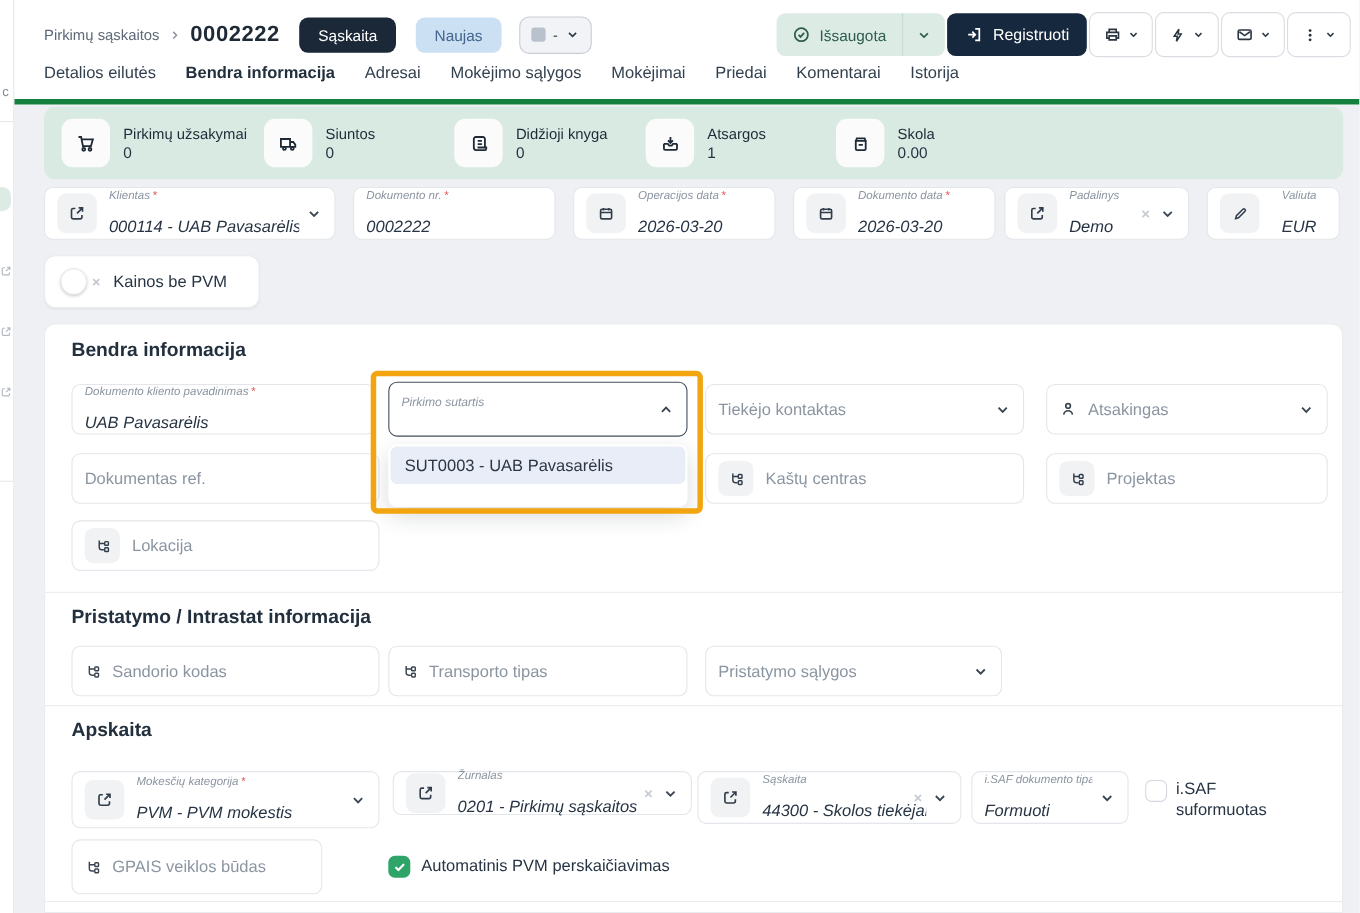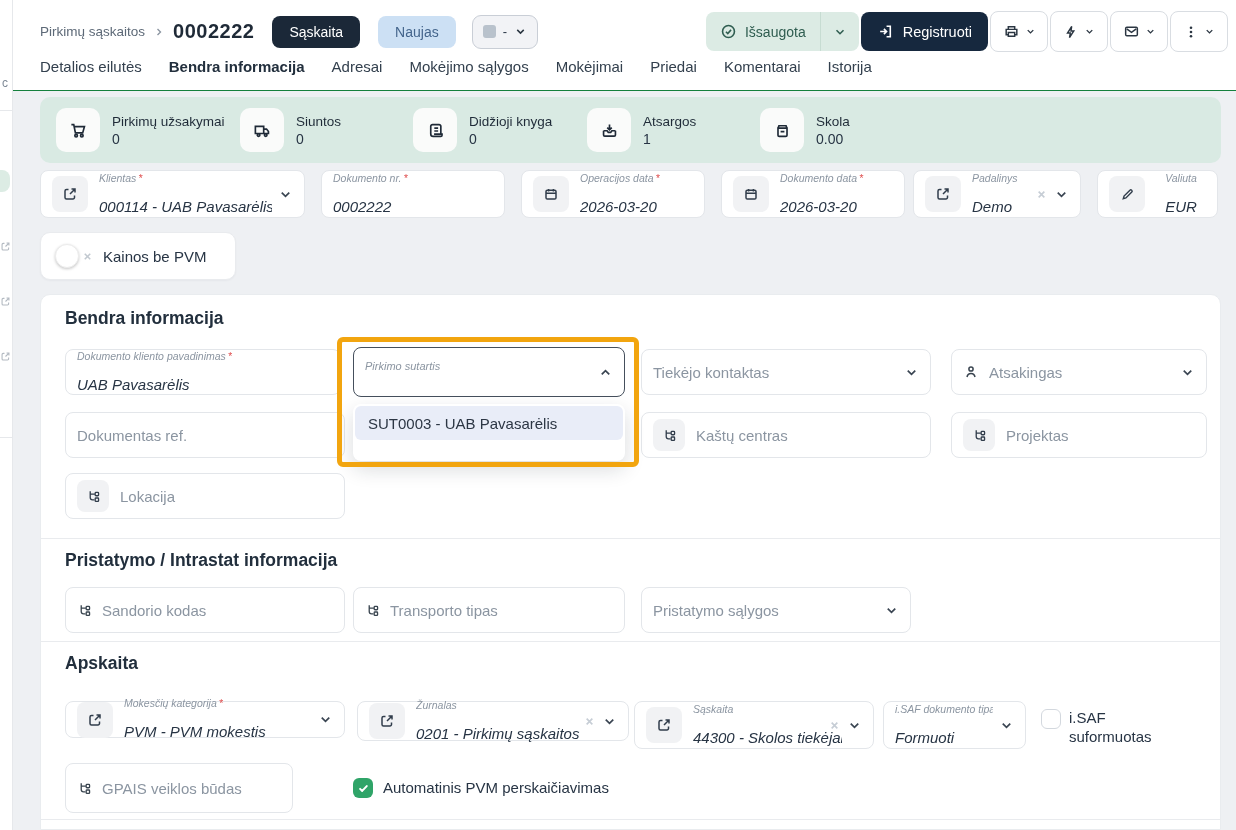--- a/index.html
+++ b/index.html
@@ -9,21 +9,21 @@
 
   
   .edge{position:absolute;left:0;top:0;width:12px;height:830px;background:#fff;border-right:1px solid #e6e8eb;z-index:3;}
   .edge-text{position:absolute;top:76px;left:2px;font-size:12px;color:#7e8996;}
   .edge-div1{position:absolute;top:110px;left:0;width:12px;height:1px;background:#e6e8eb;}
   .edge-div2{position:absolute;top:437px;left:0;width:12px;height:1px;background:#e6e8eb;}
   .edge-pill{position:absolute;top:170px;left:-7px;width:17px;height:22px;background:#dcece4;border-radius:0 8px 8px 0;}
   .edge-ic{position:absolute;left:0;color:#b3bac2;}
 
   
-  .topbar{position:absolute;left:12px;top:0;width:1224px;height:90px;background:#fff;border-bottom:1px solid #15803d;z-index:2;}
+  .topbar{position:absolute;left:12px;top:0;width:1224px;height:90px;background:#fff;border-bottom:5px solid #15803d;z-index:2;}
   .crumb-row{position:absolute;left:28px;right:8px;top:12px;height:39px;display:flex;align-items:center;}
   .crumb{font-size:13.5px;color:#5d6977;}
   .crumb-sep{margin:0 8px;color:#8b95a1;}
   .docnum{font-size:20px;font-weight:bold;color:#1f2a37;letter-spacing:.5px;margin-right:18px;}
   .badge-dark{background:#1b2838;color:#fff;border-radius:8px;padding:8px 17px;font-size:14px;margin-right:18px;}
   .badge-blue{background:#cce0f4;color:#44658c;border-radius:8px;padding:8px 17px;font-size:14px;margin-right:16px;}
   .mini-select{display:flex;align-items:center;gap:7px;border:1px solid #c9ced6;background:#f2f3f6;border-radius:9px;height:32px;padding:0 10px;}
   .swatch{width:13px;height:13px;border-radius:3px;background:#b9c2cc;}
   .mini-select .dash{font-size:13px;color:#273444;}
   .top-right{margin-left:auto;display:flex;align-items:center;gap:2px;}
@@ -463,21 +463,21 @@
       <span class="fplace">Pristatymo sąlygos</span>
       <svg class="chev" width="15" height="15" viewBox="0 0 16 16" fill="none" stroke="currentColor" stroke-width="1.8">
           <path d="M4 6l4 4 4-4"></path>
         </svg>
     </div>
 
     <span class="divider" style="top:346px;"></span>
 
     <span class="sec-title" style="top:358px;">Apskaita</span>
 
-    <div class="f" style="left:24px;top:406px;width:280px;height:37px;">
+    <div class="f" style="left:24px;top:406px;width:280px;height:52px;">
       <span class="tile">
           <svg width="16" height="16" viewBox="0 0 16 16" fill="none" stroke="currentColor" stroke-width="1.5">
             <path d="M6.5 3.5H4.5A1.5 1.5 0 003 5v6.5A1.5 1.5 0 004.5 13H11a1.5 1.5 0 001.5-1.5V9.5M9.5 3H13v3.5M13 3L8 8"></path>
           </svg>
         </span>
       <span class="fcol">
           <span class="flabel"><span>Mokesčių kategorija</span><span class="req">*</span></span>
           <span class="fvalue">PVM - PVM mokestis</span>
         </span>
       <svg class="chev" width="15" height="15" viewBox="0 0 16 16" fill="none" stroke="currentColor" stroke-width="1.8">

